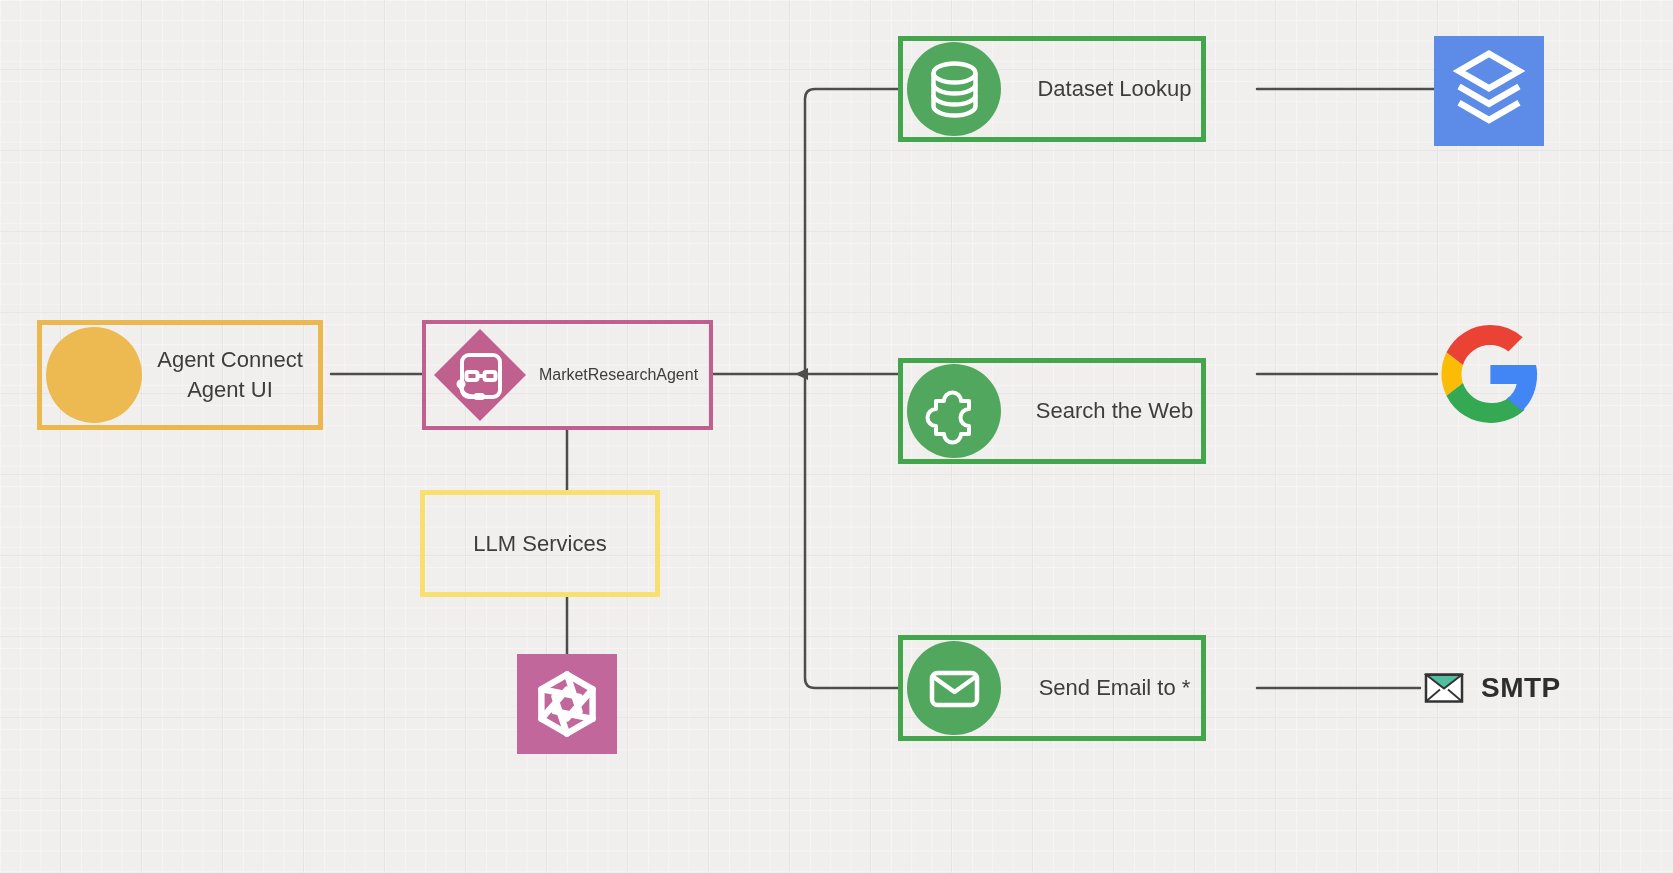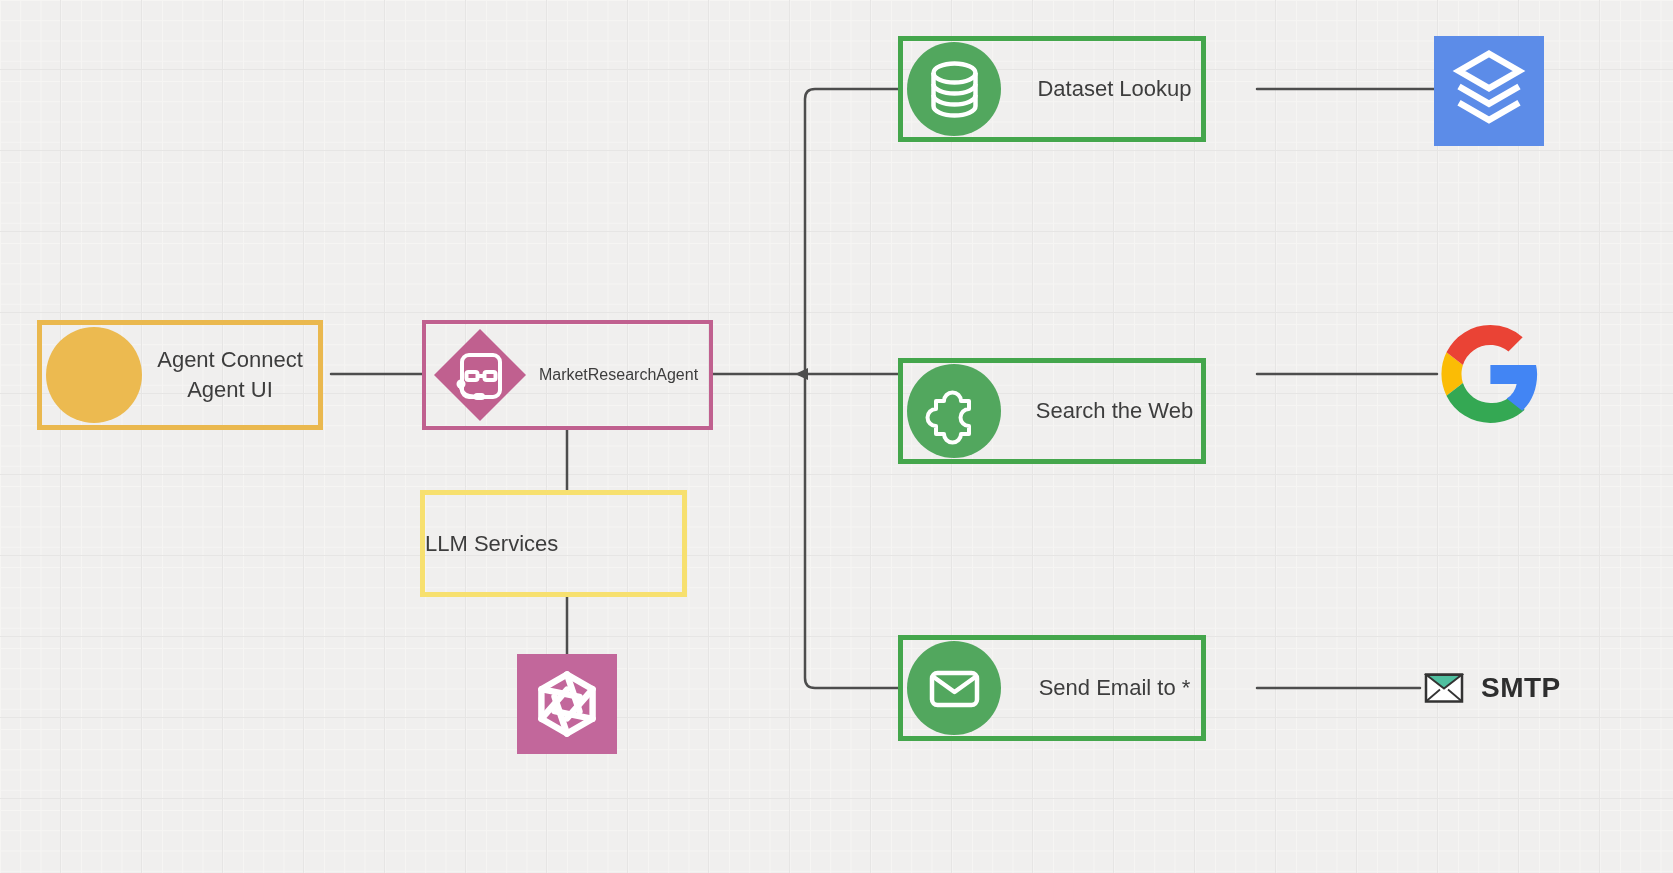--- a/index.html
+++ b/index.html
@@ -19,21 +19,21 @@
   .label{color:#3d3d3d;font-size:22px;line-height:1.35;text-align:center;}
   
   .chat-ui{left:37px;top:320px;width:286px;height:110px;border:5px solid #eab84e;}
   .chat-ui .dot{width:96px;height:96px;border-radius:50%;background:#ecba50;margin-left:4px;flex:none;}
   .chat-ui .label{flex:1;}
   
   .agent{left:422px;top:320px;width:291px;height:110px;border:4px solid #c0608f;}
   .agent svg{flex:none;margin-left:6px;}
   .agent .label{flex:1;font-size:16px;}
   
-  .llm{left:420px;top:490px;width:267px;height:107px;border:5px solid #f7e06f;}
+  .llm{left:420px;top:490px;width:240px;height:107px;border:5px solid #f7e06f;justify-content:center;}
   
   .tool{left:898px;width:308px;height:106px;border:5px solid #44a64c;gap:27px;}
   .tool .badge{width:94px;height:94px;border-radius:50%;background:#52a75e;margin-left:4px;flex:none;
                display:flex;align-items:center;justify-content:center;}
   .tool .label{flex:1;}
   .tool-1{top:36px;} .tool-2{top:320px;margin-top:38px;} .tool-3{top:635px;}
   
   .layers-sq{position:absolute;left:1434px;top:36px;width:110px;height:110px;background:#5c8ce8;
              display:flex;align-items:center;justify-content:center;}
   .google{position:absolute;left:1441px;top:324px;width:100px;height:100px;}

